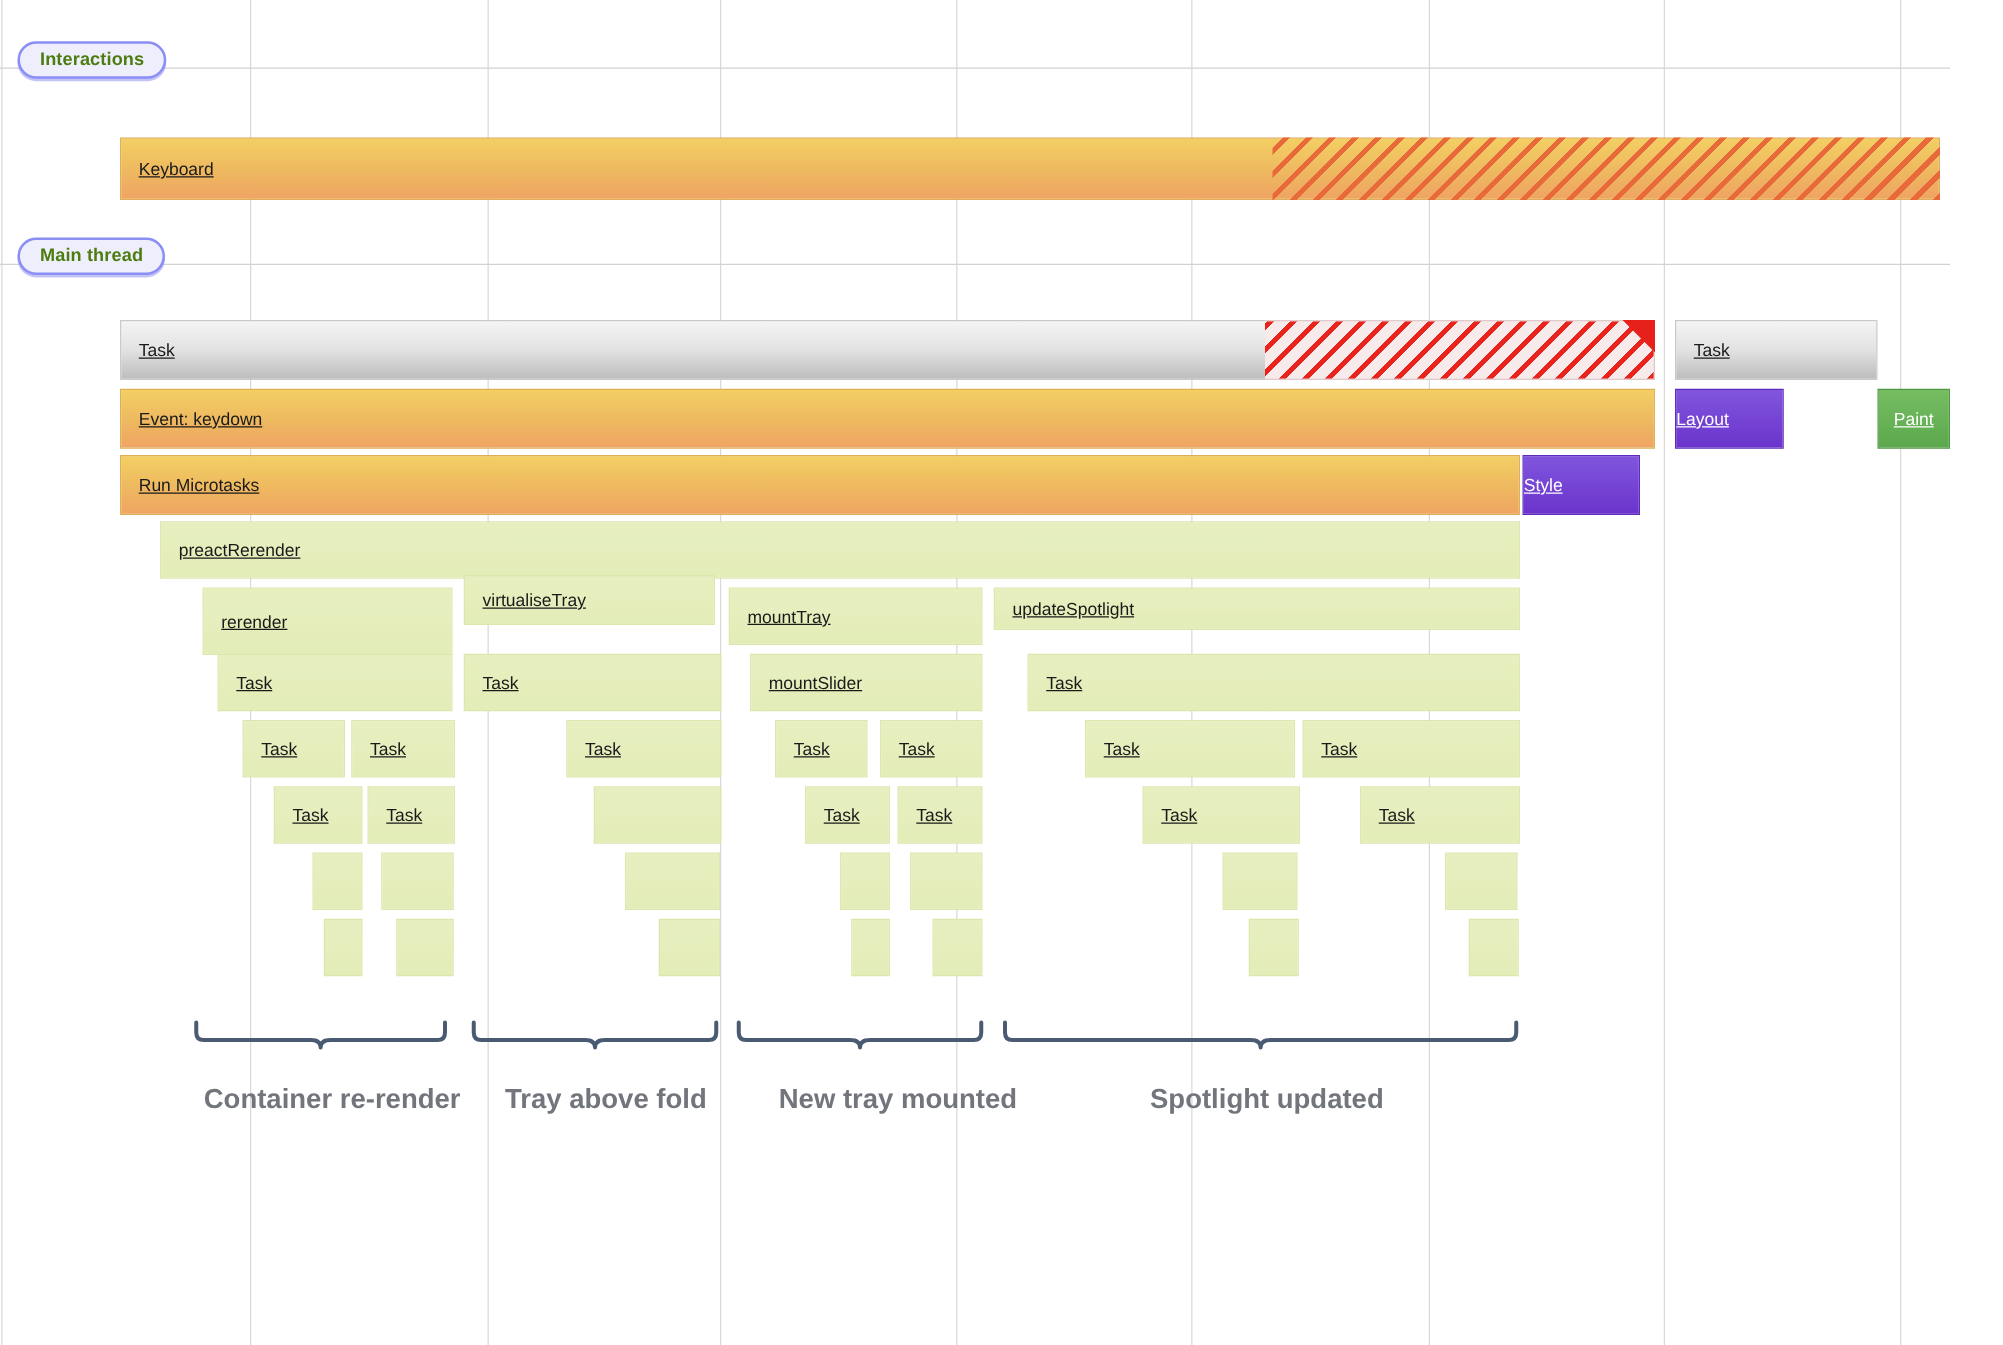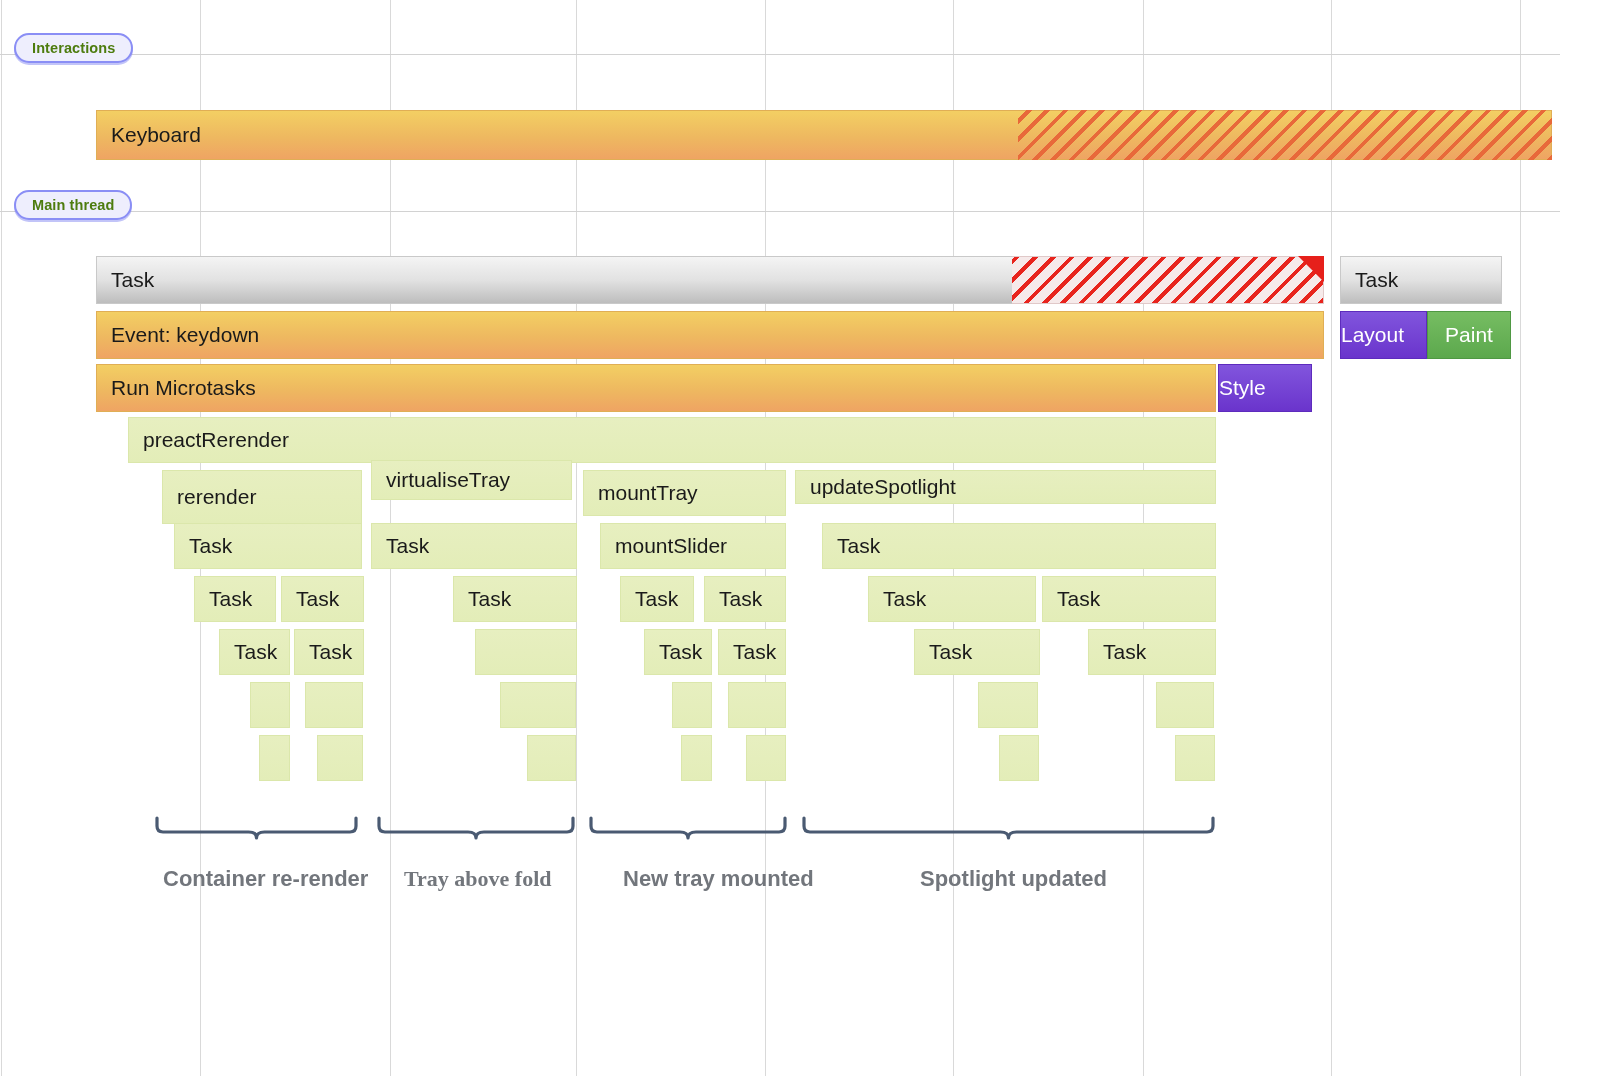--- a/index.html
+++ b/index.html
@@ -54,23 +54,24 @@
     z-index: 6;
   }
 
   
   .bar {
     position: absolute;
     display: flex;
     align-items: center;
     overflow: hidden;
     white-space: nowrap;
-    font-size: 21px;
+    font-size: 14px;
     color: #1a1a1a;
     z-index: 3;
+    text-decoration: underline;
   }
   .bar > .bar-label {
     padding-left: 14px;
     pointer-events: none;
   }
 
   
   .bar.orange {
     background: linear-gradient(to bottom, #f3cf63 0%, #eeb860 55%, #efa463 100%);
     border: 1px solid #e0ae55;
@@ -191,21 +192,21 @@
       <div class="red-corner" style="left: 1298px; top: 256px;"></div>
       <div class="bar grey" style="left: 1340px; top: 256px; width: 162px; height: 48px;">
         <span class="bar-label">Task</span>
       </div>
       <div class="bar orange" style="left: 96px; top: 311px; width: 1228px; height: 48px;">
         <span class="bar-label">Event: keydown</span>
       </div>
       <div class="bar purple" style="left: 1340px; top: 311px; width: 87px; height: 48px;">
         <span class="bar-label">Layout</span>
       </div>
-      <div class="bar greenpaint" style="left: 1427px; top: 311px; width: 84px; height: 48px;">
+      <div class="bar greenpaint" style="left: 1502px; top: 311px; width: 58px; height: 48px;">
         <span class="bar-label">Paint</span>
       </div>
       <div class="bar orange" style="left: 96px; top: 364px; width: 1120px; height: 48px;">
         <span class="bar-label">Run Microtasks</span>
       </div>
       <div class="bar purple" style="left: 1218px; top: 364px; width: 94px; height: 48px;">
         <span class="bar-label">Style</span>
       </div>
       <div class="bar green" style="left: 128px; top: 417px; width: 1088px; height: 46px;">
         <span class="bar-label">preactRerender</span>
@@ -290,21 +291,21 @@
       <div class="bar green" style="left: 1175px; top: 735px; width: 40px; height: 46px;"></div>
     </div>
   <div id="annotations">
       <svg class="bracket-svg" width="203" height="26" style="left: 155px; top: 816px;">
         <path d="M 2,2 L 2,10 Q 2,16 8,16 L 93.5,16 Q 101.5,16 101.5,22 Q 101.5,16 109.5,16 L 195,16 Q 201,16 201,10 L 201,2"></path>
       </svg>
       <div class="group-label" style="left: 119px; top: 866px; margin-left: 44px;">Container re-render</div>
       <svg class="bracket-svg" width="198" height="26" style="left: 377px; top: 816px;">
         <path d="M 2,2 L 2,10 Q 2,16 8,16 L 91,16 Q 99,16 99,22 Q 99,16 107,16 L 190,16 Q 196,16 196,10 L 196,2"></path>
       </svg>
-      <div class="group-label" style="left: 404px; top: 866px; font-family: Liberation Serif, serif;">Tray above fold</div>
+      <div class="group-label" style="left: 404px; top: 866px;">Tray above fold</div>
       <svg class="bracket-svg" width="198" height="26" style="left: 589px; top: 816px;">
         <path d="M 2,2 L 2,10 Q 2,16 8,16 L 91,16 Q 99,16 99,22 Q 99,16 107,16 L 190,16 Q 196,16 196,10 L 196,2"></path>
       </svg>
       <div class="group-label" style="left: 623px; top: 866px;">New tray mounted</div>
       <svg class="bracket-svg" width="413" height="26" style="left: 802px; top: 816px;">
         <path d="M 2,2 L 2,10 Q 2,16 8,16 L 198.5,16 Q 206.5,16 206.5,22 Q 206.5,16 214.5,16 L 405,16 Q 411,16 411,10 L 411,2"></path>
       </svg>
       <div class="group-label" style="left: 920px; top: 866px;">Spotlight updated</div>
     </div>
 </div>

